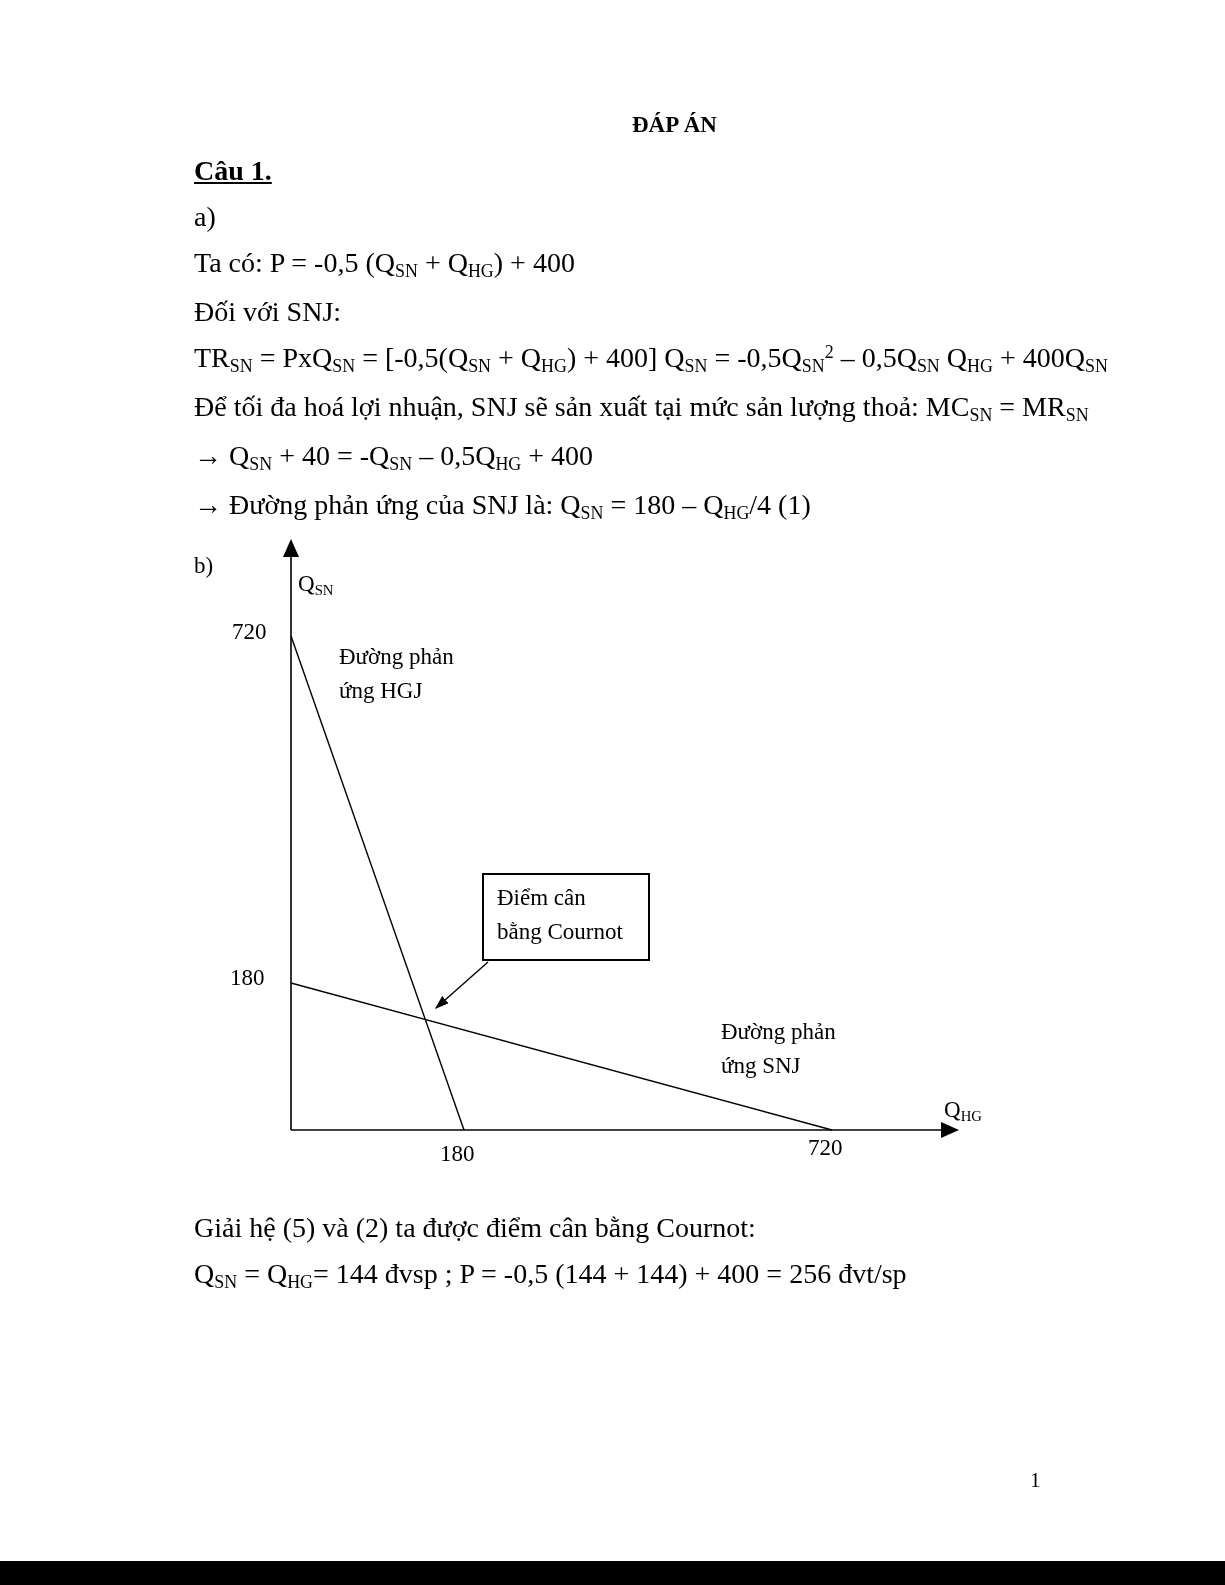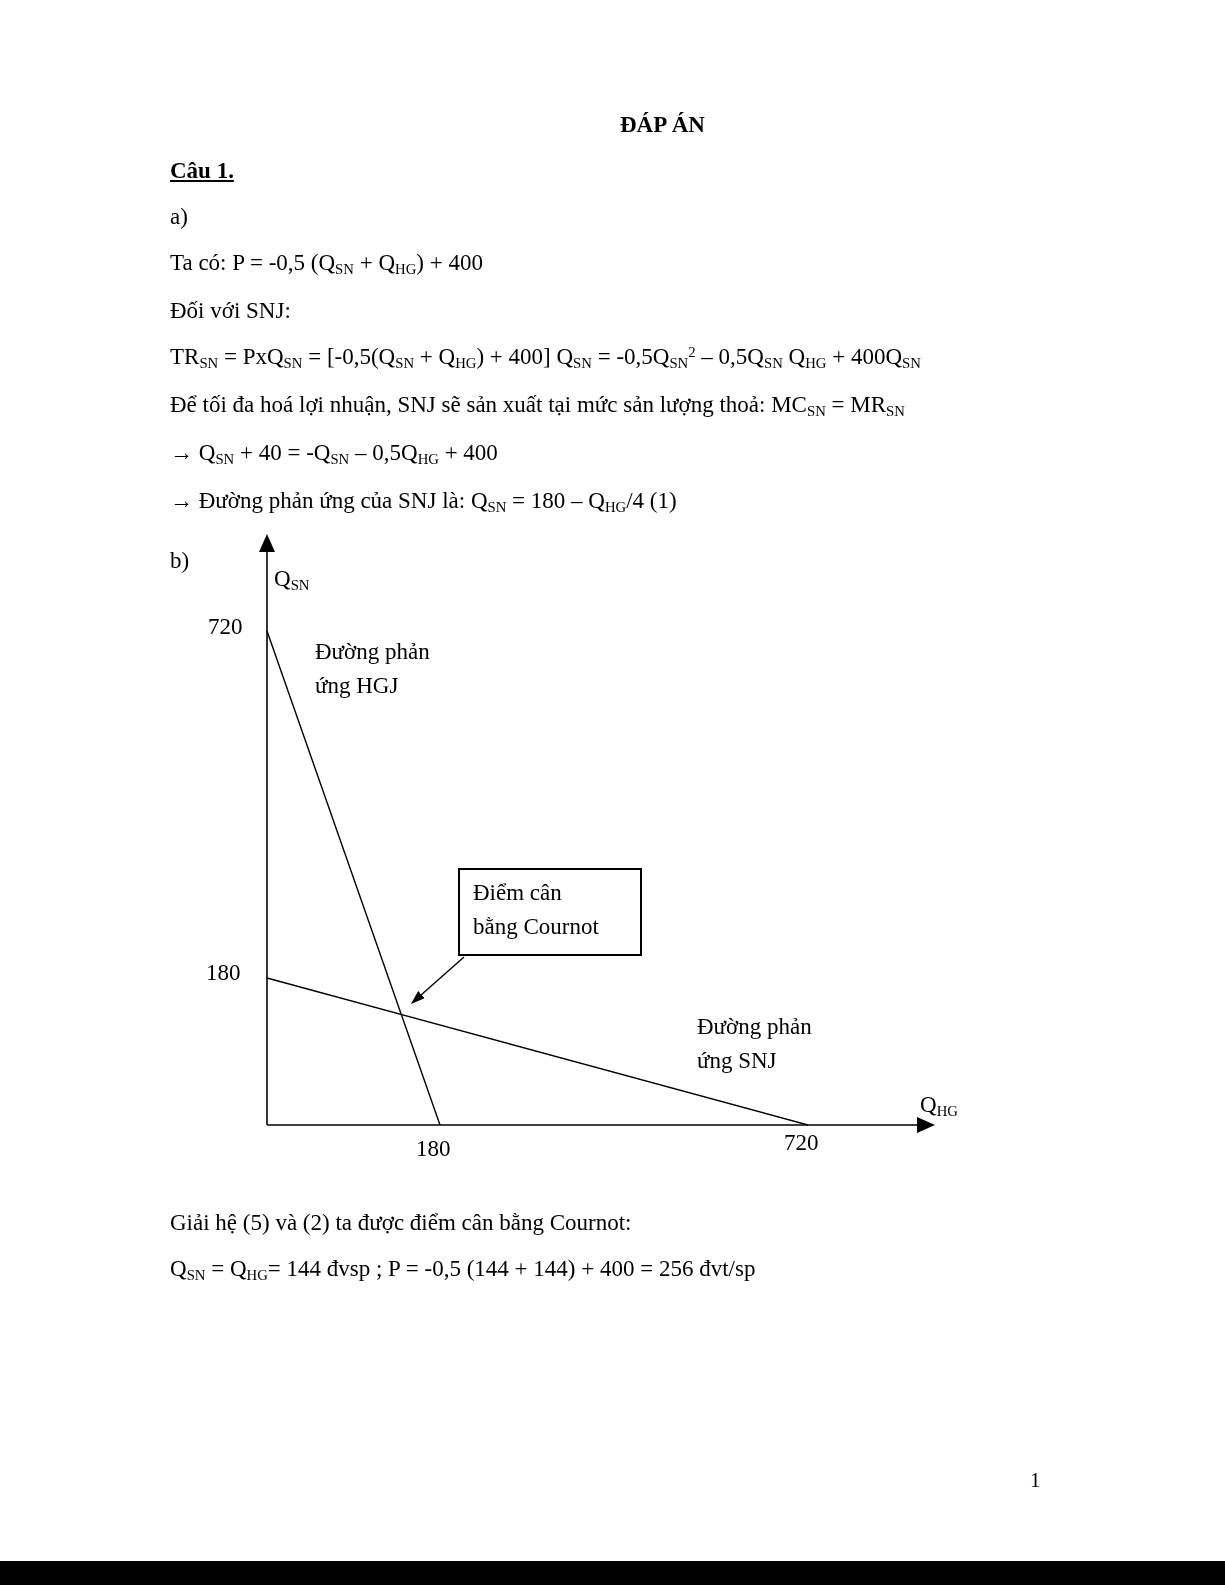--- a/index.html
+++ b/index.html
@@ -3,33 +3,33 @@
 <meta charset="utf-8">
 <style>
   * { box-sizing: border-box; margin: 0; padding: 0; }
   html, body { background: #ffffff; }
   body {
     width: 1225px; height: 1585px;
     position: relative; overflow: hidden;
     font-family: "Liberation Serif", serif;
     color: #000;
   }
-  .content { padding: 102px 120px 0 170px; }
+  .content { padding: 102px 120px 0 170px; margin-left: 24px; }
   .title { text-align: center; font-size: 23px; font-weight: bold; line-height: 46px; margin-right: -50px; }
-  p.line { font-size: 23px; line-height: 46px; white-space: nowrap; }
+  p.line { font-size: 28px; line-height: 46px; white-space: nowrap; }
   .q-heading { font-weight: bold; text-decoration: underline; }
   sub { font-size: 64%; vertical-align: baseline; position: relative; top: 0.28em; text-align: right; }
   sup { font-size: 64%; vertical-align: baseline; position: relative; top: -0.5em; }
 
   .diagram { position: relative; height: 660px; margin: 0 -120px 0 -170px; }
   .diagram svg { position: absolute; left: 0; top: 0; }
   .part-b { position: absolute; left: 170px; top: 12px; font-size: 23px; line-height: 46px; }
   .dlbl { position: absolute; font-size: 23px; line-height: 34px; }
   .cournot-box {
-    position: absolute; left: 458px; top: 342px; width: 184px; height: 88px;
+    position: absolute; left: 458px; top: 342px; width: 168px; height: 88px;
     border: 2px solid #000; padding: 6px 0 0 13px;
     font-size: 23px; line-height: 34px; background: #fff;
   }
   .footer-page-number { position: absolute; left: 1030px; top: 1463px; font-size: 21px; line-height: 34px; }
   .bottom-bar { position: absolute; left: 0; right: 0; bottom: 0; height: 24px; background: #000; }
 </style>
 </head>
 <body>
 
 <div class="content">

